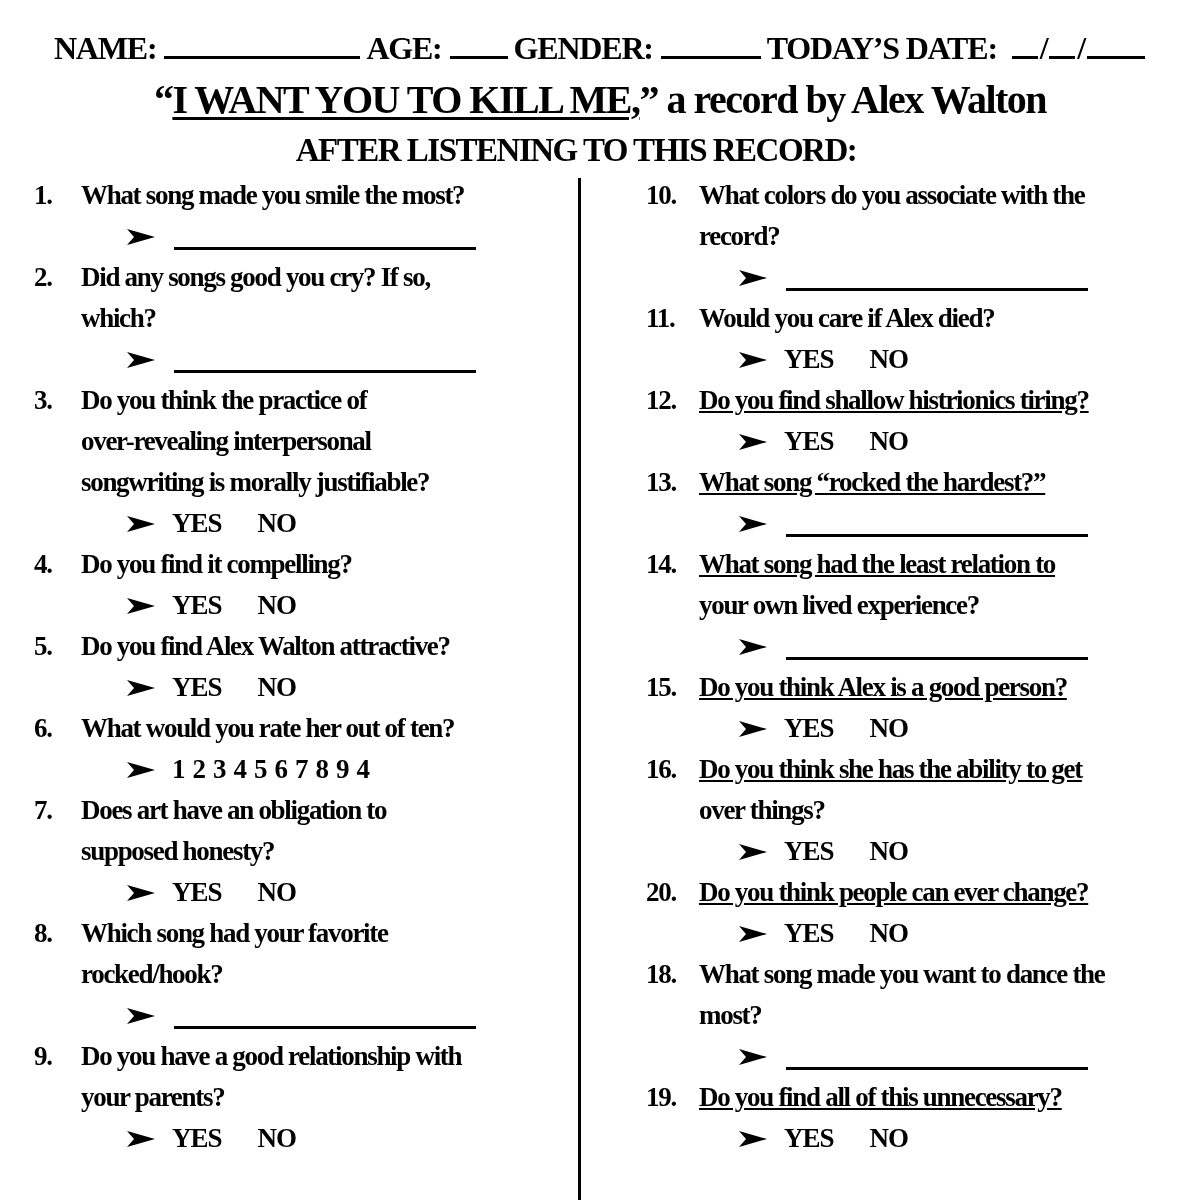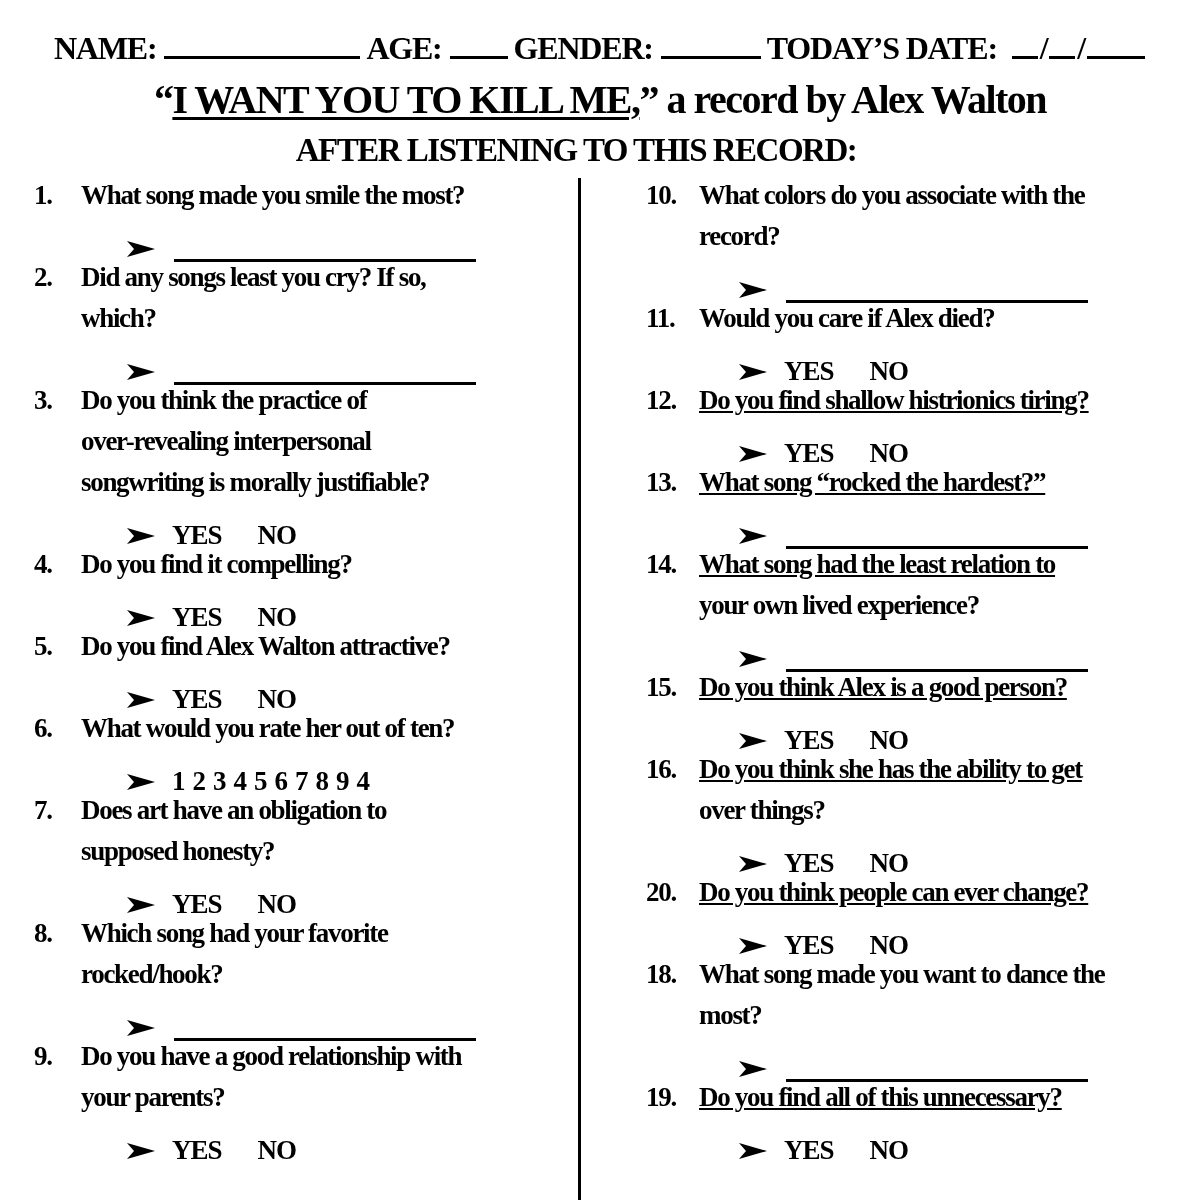--- a/index.html
+++ b/index.html
@@ -104,21 +104,20 @@
     .column.right .qtext.wide { left: 53px; text-decoration: underline; }
     .column.right .qtext.narrow { left: 53px; }
 
     .answer {
       position: absolute;
       font-size: 27px;
       letter-spacing: -1px;
       white-space: nowrap;
       line-height: 34px;
       height: 34px;
-      margin-top: 12px;
     }
     .column.left .answer { left: 92px; }
     .column.right .answer { left: 92px; }
 
     .arrow {
       display: inline-block;
       width: 30px;
       height: 18px;
       vertical-align: middle;
       margin-top: -4px;
@@ -166,21 +165,21 @@
     <div class="answer" style="top:41px">
       <span class="arrow"><svg width="30" height="18" viewBox="0 0 30 18">
             <path d="M1 1 L29 9 L1 17 L8 9 Z" fill="#000"></path>
           </svg></span><span class="fill-blank"></span>
     </div>
   </div>
 
   <div>
     <div class="line" style="top:82px">
       <span class="qnum">2.</span>
-      <span class="qtext">Did any songs least you cry? If so,</span>
+      <span class="qtext">Did any songs good you cry? If so,</span>
     </div>
     <div class="line" style="top:123px">
       <span class="qtext">which?</span>
     </div>
     <div class="answer" style="top:164px">
       <span class="arrow"><svg width="30" height="18" viewBox="0 0 30 18">
             <path d="M1 1 L29 9 L1 17 L8 9 Z" fill="#000"></path>
           </svg></span><span class="fill-blank"></span>
     </div>
   </div>

